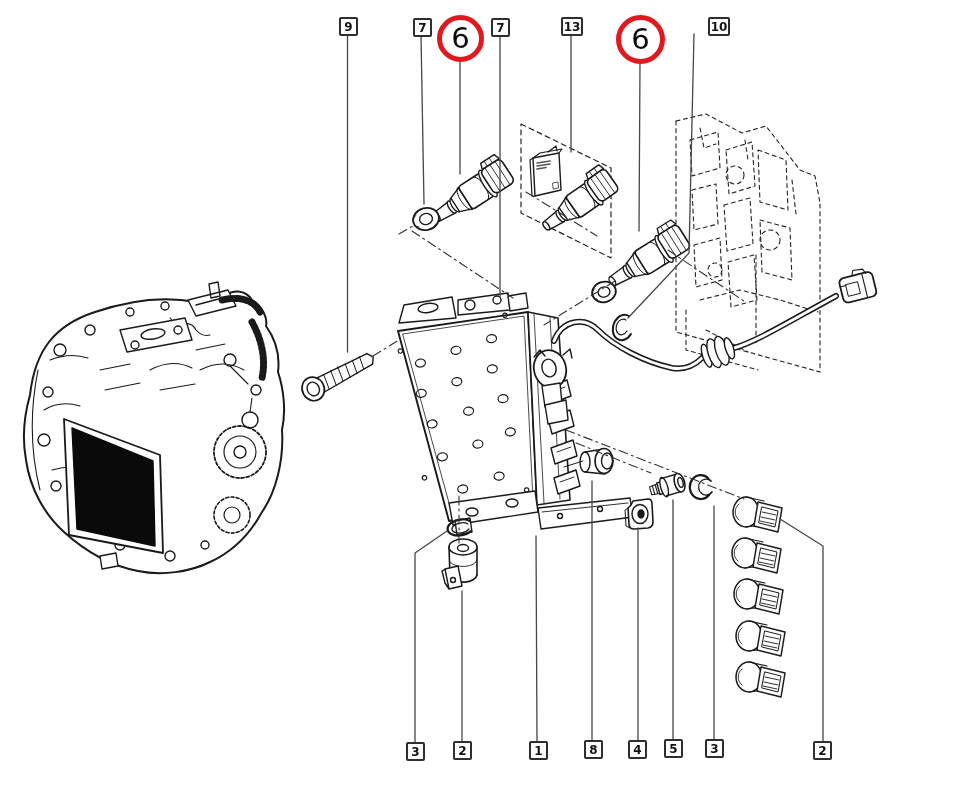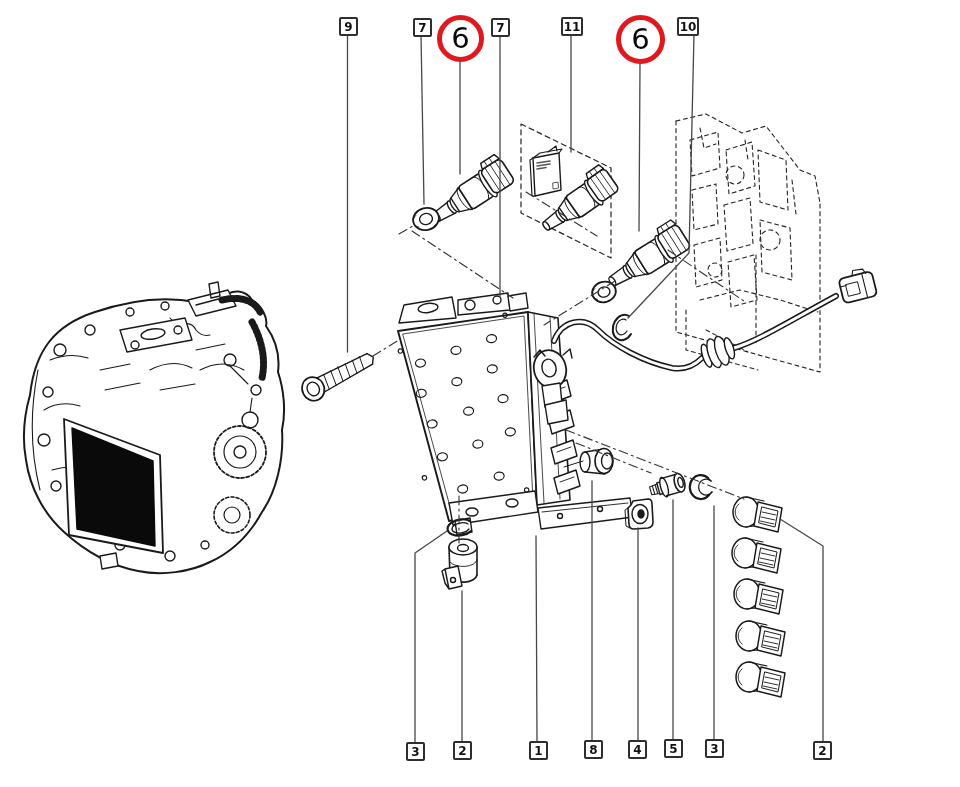--- a/index.html
+++ b/index.html
@@ -320,23 +320,23 @@
     <path d="M 673,739 L 673,500"></path>
     <path d="M 714,739 L 714,506"></path>
     <path d="M 823,741 L 823,546 L 780,519"></path>
   </g>
 </svg>
 
 <div class="callout-box" style="left:339px;top:17px;">9</div>
 <div class="callout-box" style="left:413px;top:18px;">7</div>
 <div class="callout-circle" style="left:437px;top:15px;">6</div>
 <div class="callout-box" style="left:491px;top:18px;">7</div>
-<div class="callout-box wide" style="left:561px;top:17px;">11</div>
+<div class="callout-box wide" style="left:561px;top:17px;">13</div>
 <div class="callout-circle" style="left:616px;top:15px;width:49px;height:49px;">6</div>
-<div class="callout-box wide" style="left:677px;top:17px;">10</div>
+<div class="callout-box wide" style="left:708px;top:17px;">10</div>
 
 <div class="callout-box" style="left:406px;top:742px;">3</div>
 <div class="callout-box" style="left:453px;top:741px;">2</div>
 <div class="callout-box" style="left:529px;top:741px;">1</div>
 <div class="callout-box" style="left:584px;top:740px;">8</div>
 <div class="callout-box" style="left:628px;top:740px;">4</div>
 <div class="callout-box" style="left:664px;top:739px;">5</div>
 <div class="callout-box" style="left:705px;top:739px;">3</div>
 <div class="callout-box" style="left:813px;top:741px;">2</div>
 

